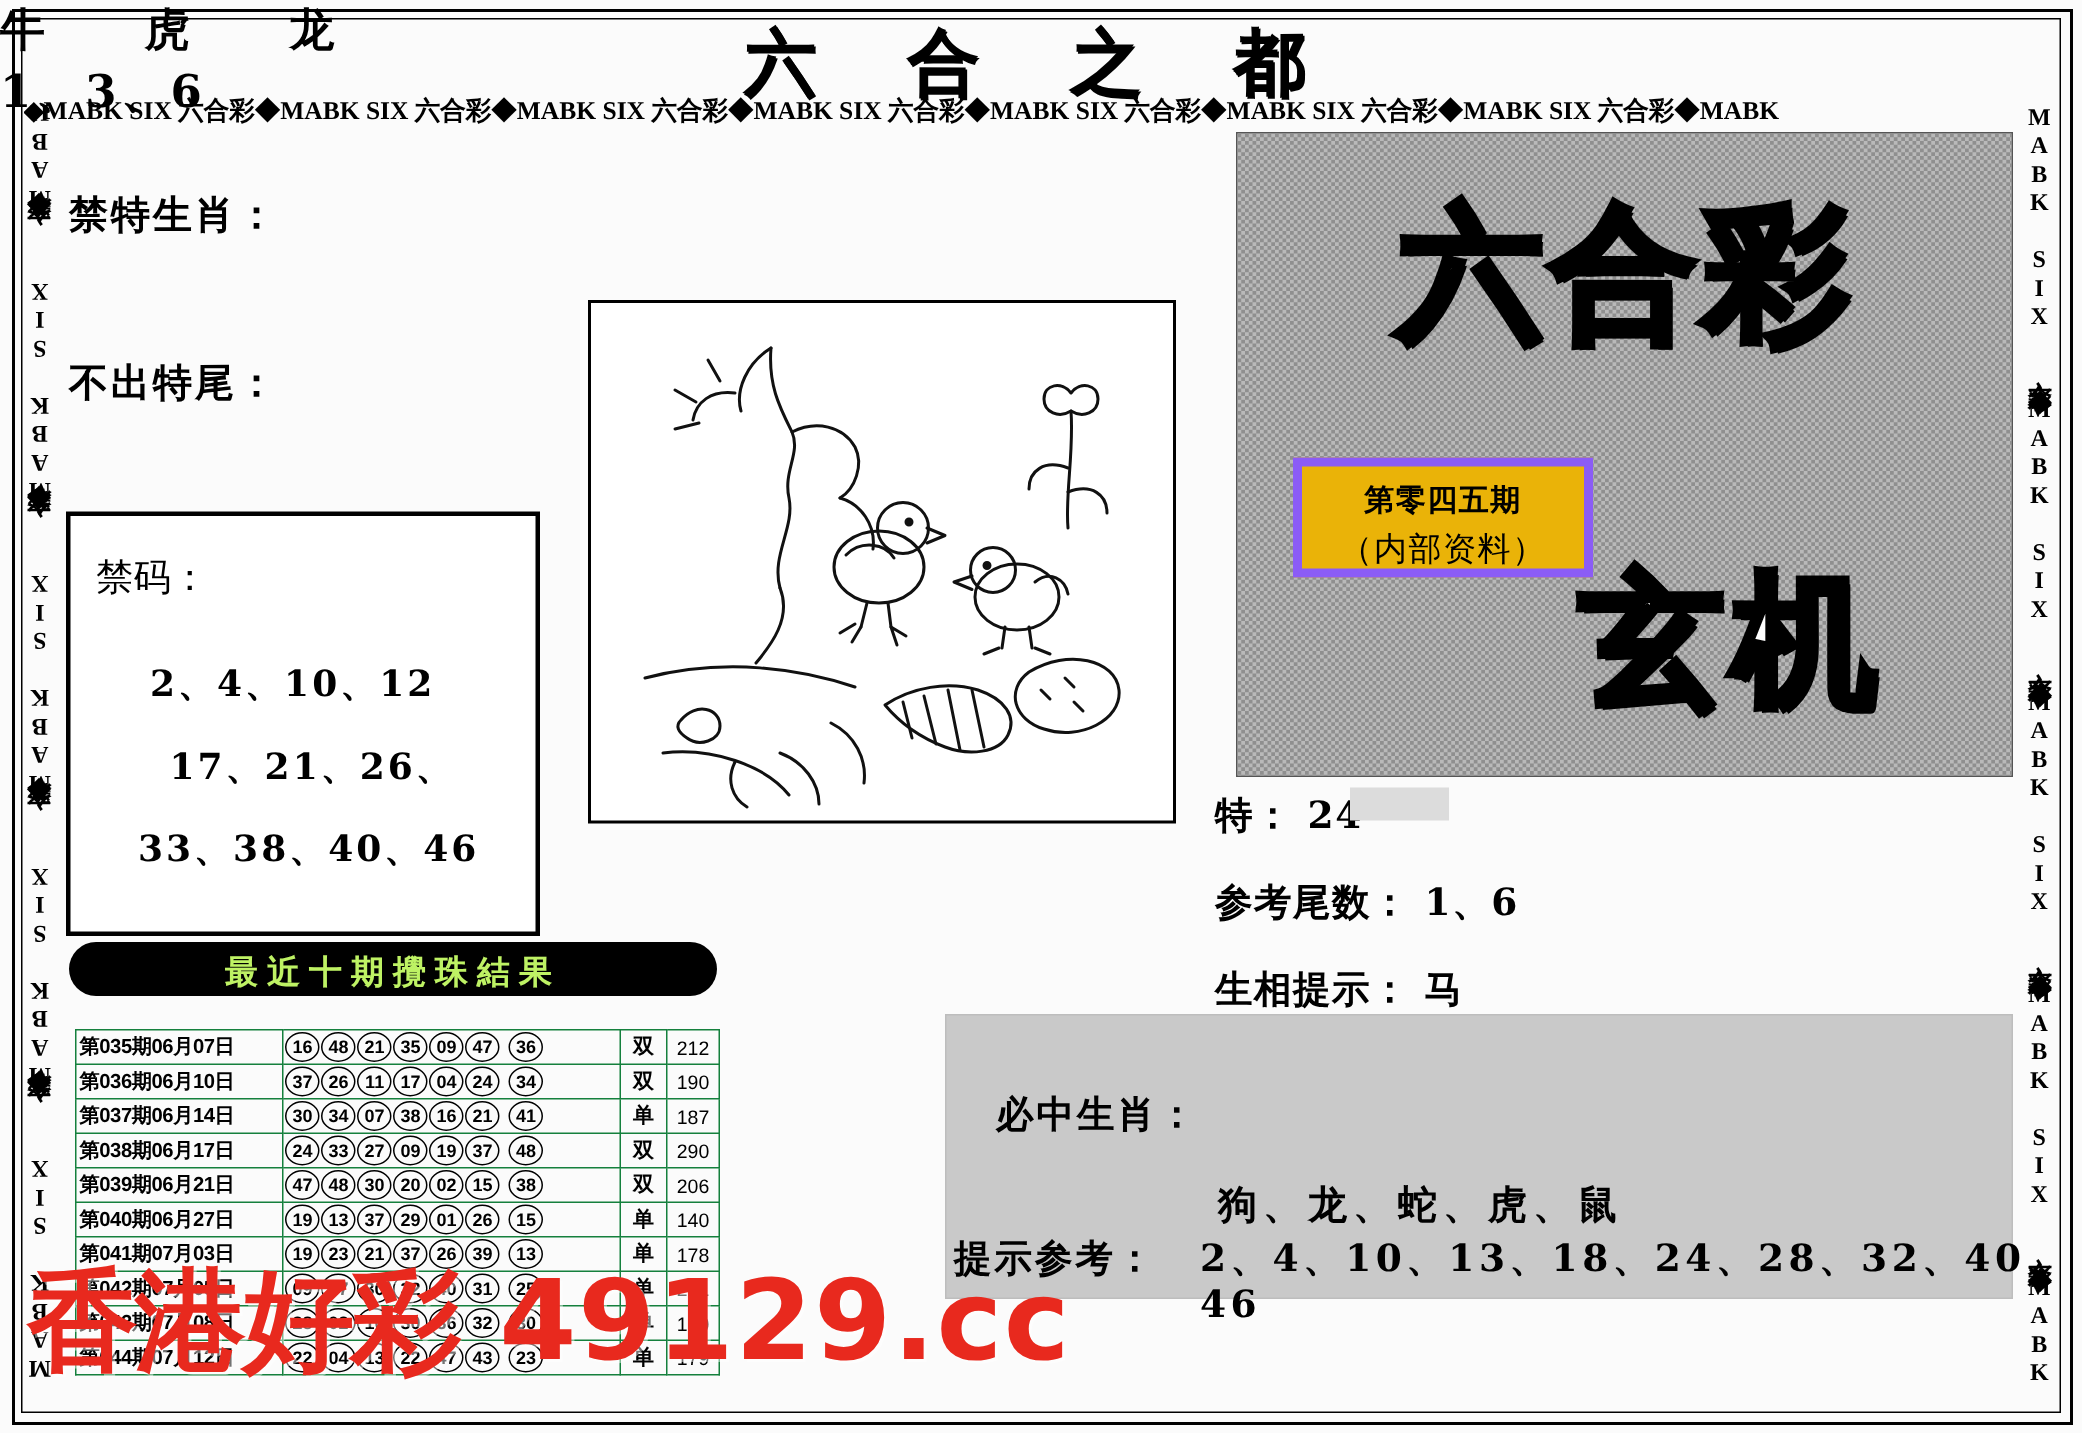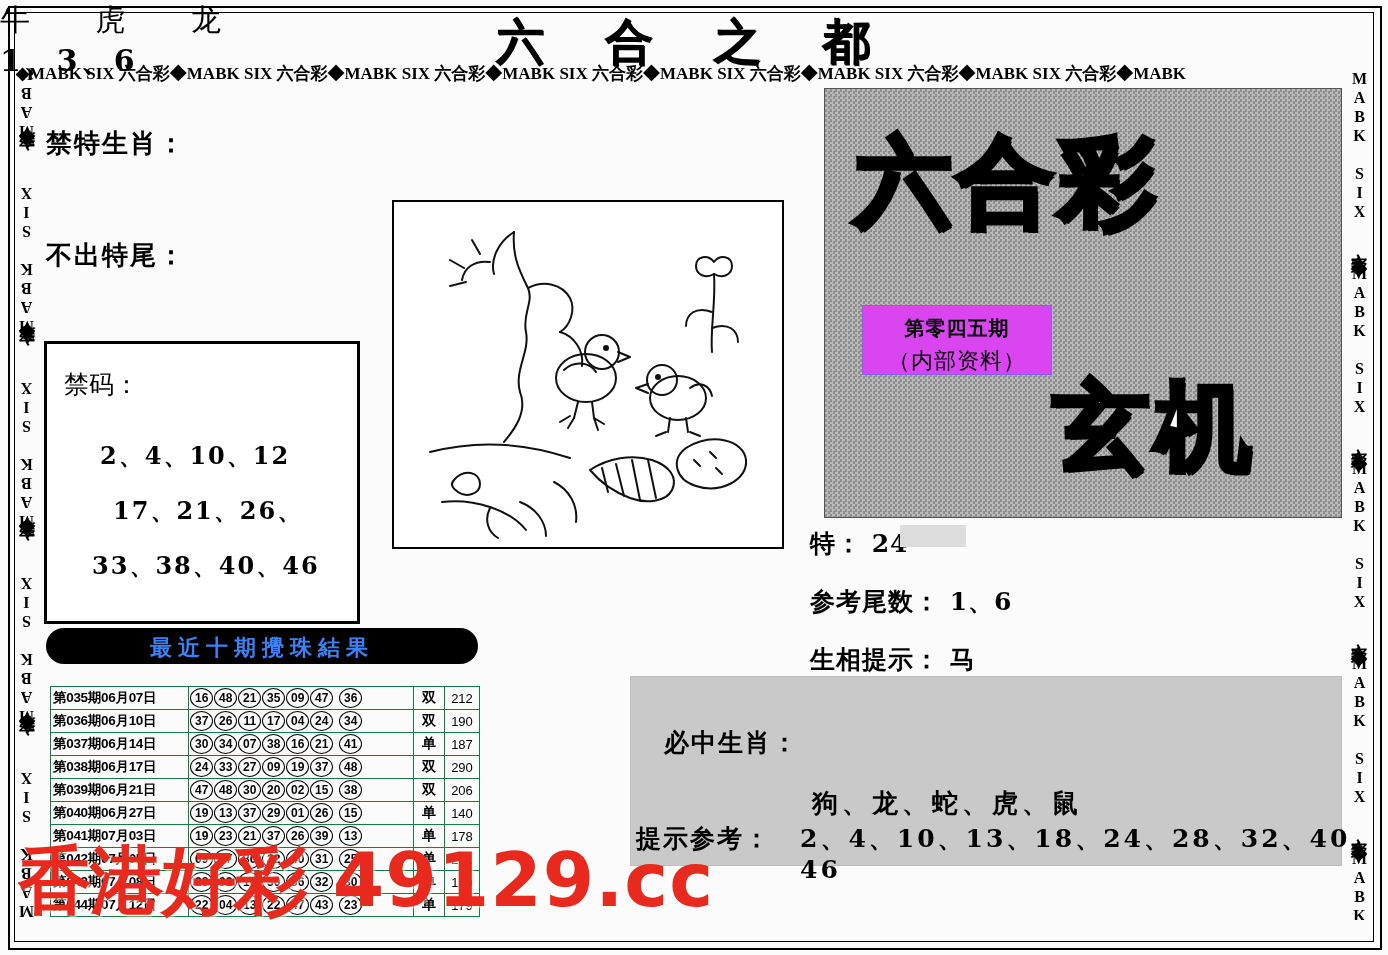--- a/index.html
+++ b/index.html
@@ -45,41 +45,41 @@
     top:70px;height:850px;width:26px;font-size:16px;
     writing-mode:vertical-rl;text-orientation:upright;letter-spacing:2px;
     line-height:26px;
   }
   .strip-left{left:14px;transform:rotate(180deg);}
   .strip-right{left:1346px;}
 
   
   .lbl{position:absolute;font-size:26px;font-weight:bold;letter-spacing:2px;}
   #forbid-zodiac-label{left:46px;top:126px;}
-  #forbid-zodiac-values{left:108px;top:180px;font-size:30px;letter-spacing:28px;font-weight:normal;}
+  #forbid-zodiac-values{left:108px;top:180px;font-size:30px;letter-spacing:28px;font-weight:bold;}
   #no-tail-label{left:46px;top:238px;}
   #no-tail-values{left:140px;top:286px;font-size:30px;font-weight:bold;letter-spacing:3px;}
 
   .forbid-box{
     position:absolute;left:44px;top:341px;width:310px;height:277px;
     border:3px solid #000;background:#fff;
   }
   #forbid-code-label{position:absolute;left:64px;top:368px;font-size:25px;font-weight:normal;}
   .fc-row{position:absolute;font-size:24px;font-weight:bold;letter-spacing:2px;}
   #fc-row-0{left:100px;top:440px;}
   #fc-row-1{left:113px;top:495px;}
   #fc-row-2{left:92px;top:550px;}
 
   
   .res-header{
     position:absolute;left:46px;top:628px;width:432px;height:36px;
     background:#000;border-radius:18px/18px;
   }
   .res-header span{
-    position:absolute;left:0;right:0;top:5px;text-align:center;color:#3b82f6;
+    position:absolute;left:0;right:0;top:5px;text-align:center;color:#bef264;
     font-size:22px;font-weight:bold;letter-spacing:6px;
   }
   .res-table{
     position:absolute;left:50px;top:686px;width:430px;
     border-collapse:collapse;font-family:"Liberation Sans",sans-serif;
   }
   .res-table td{
     border:1px solid #15803d;padding:0;height:22px;font-size:13px;font-weight:bold;
     white-space:nowrap;
   }
@@ -102,36 +102,36 @@
 
   
   .logo-box{
     position:absolute;left:824px;top:88px;width:516px;height:428px;
     background:
       repeating-conic-gradient(#b9b9b9 0% 25%, #8f8f8f 0% 50%) 0 0/5px 5px;
     border:1px solid #555;
     overflow:hidden;
   }
   .logo-text-1{
-    position:absolute;left:30px;top:30px;width:460px;text-align:left;
+    position:absolute;left:30px;top:30px;width:460px;text-align:center;
     font-size:96px;font-weight:bold;letter-spacing:6px;color:#fff;
     -webkit-text-stroke:5px #000;text-stroke:5px #000;
     font-family:"DejaVu Serif",serif;
     text-shadow:3px 3px 0 #000;
   }
   .logo-text-2{
     position:absolute;left:160px;top:275px;width:340px;text-align:center;
     font-size:96px;font-weight:bold;letter-spacing:6px;color:#fff;
     -webkit-text-stroke:5px #000;text-stroke:5px #000;
     font-family:"DejaVu Serif",serif;
     text-shadow:3px 3px 0 #000;
   }
   .issue-box{
     position:absolute;left:862px;top:305px;width:188px;height:68px;
-    background:#d946ef;border:1px solid #8b5cf6;text-align:center;
+    background:#eab308;border:6px solid #8b5cf6;text-align:center;
   }
   .issue-box .l1{font-size:20px;font-weight:bold;margin-top:9px;letter-spacing:1px;}
   .issue-box .l2{font-size:22px;margin-top:4px;letter-spacing:1px;}
 
   .rrow{position:absolute;font-size:25px;font-weight:bold;letter-spacing:1px;}
   #special-row{left:810px;top:527px;}
   #special-smudge{position:absolute;left:900px;top:525px;width:66px;height:22px;
     background:#dcdcdc;}
   #tail-row{left:810px;top:585px;}
   #zodiac-row{left:810px;top:643px;}

